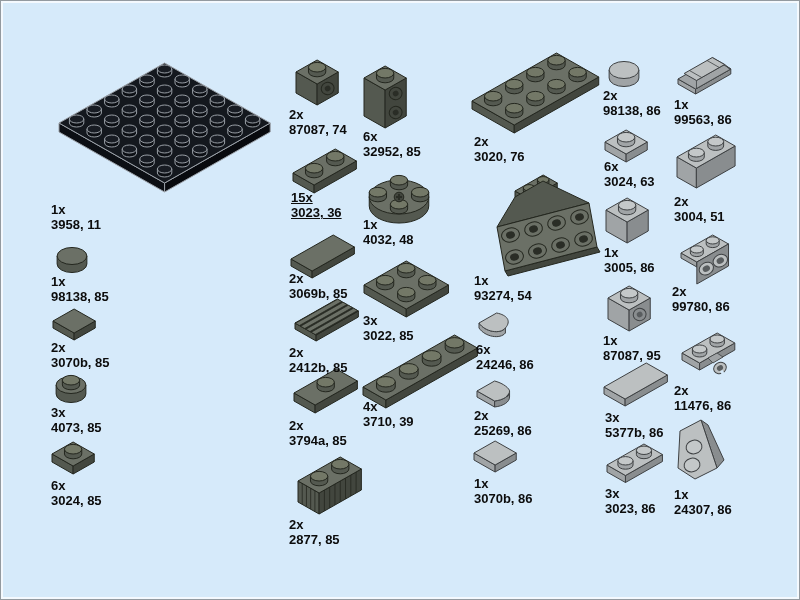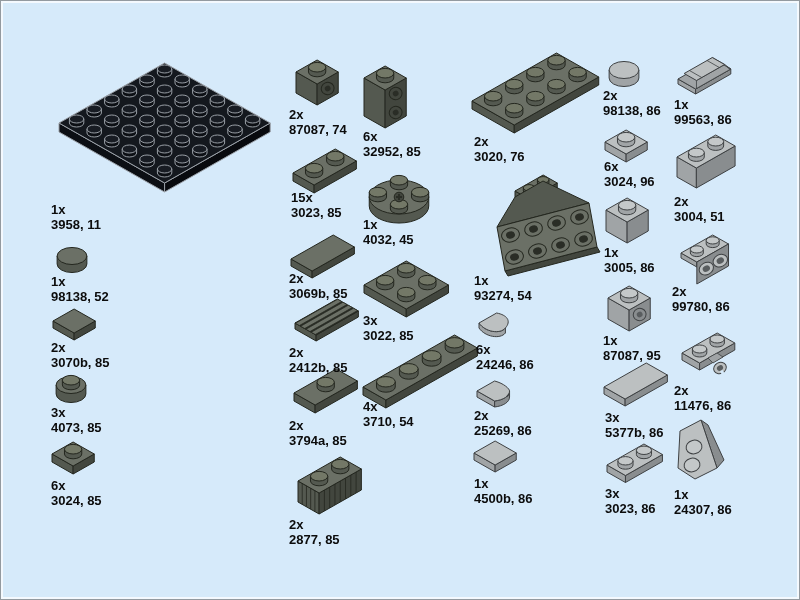--- a/index.html
+++ b/index.html
@@ -382,21 +382,21 @@
         <ellipse cx="691" cy="464" rx="8" ry="6.8" fill="#c4c8c9" stroke="#3e4143" stroke-width="1" transform="rotate(-14 691 464)"></ellipse>
       </g>
     </svg>
   <div id="labels-layer">
       <div class="part-label" style="left: 50px; top: 201px;">
         <div>1x</div>
         <div>3958, 11</div>
       </div>
       <div class="part-label" style="left: 50px; top: 273px;">
         <div>1x</div>
-        <div>98138, 52</div>
+        <div>98138, 85</div>
       </div>
       <div class="part-label" style="left: 50px; top: 339px;">
         <div>2x</div>
         <div>3070b, 85</div>
       </div>
       <div class="part-label" style="left: 50px; top: 404px;">
         <div>3x</div>
         <div>4073, 85</div>
       </div>
       <div class="part-label" style="left: 50px; top: 477px;">
@@ -404,47 +404,47 @@
         <div>3024, 85</div>
       </div>
       <div class="part-label" style="left: 288px; top: 106px;">
         <div>2x</div>
         <div>87087, 74</div>
       </div>
       <div class="part-label" style="left: 362px; top: 128px;">
         <div>6x</div>
         <div>32952, 85</div>
       </div>
-      <div class="part-label" style="left: 290px; top: 189px;">
+      <div class="part-label" style="left: 290px; top: 189px; text-decoration: underline;">
         <div>15x</div>
-        <div>3023, 85</div>
+        <div>3023, 36</div>
       </div>
       <div class="part-label" style="left: 362px; top: 216px;">
         <div>1x</div>
-        <div>4032, 45</div>
+        <div>4032, 48</div>
       </div>
       <div class="part-label" style="left: 288px; top: 270px;">
         <div>2x</div>
         <div>3069b, 85</div>
       </div>
       <div class="part-label" style="left: 362px; top: 312px;">
         <div>3x</div>
         <div>3022, 85</div>
       </div>
       <div class="part-label" style="left: 288px; top: 344px;">
         <div>2x</div>
         <div>2412b, 85</div>
       </div>
       <div class="part-label" style="left: 288px; top: 417px;">
         <div>2x</div>
         <div>3794a, 85</div>
       </div>
       <div class="part-label" style="left: 362px; top: 398px;">
         <div>4x</div>
-        <div>3710, 54</div>
+        <div>3710, 39</div>
       </div>
       <div class="part-label" style="left: 288px; top: 516px;">
         <div>2x</div>
         <div>2877, 85</div>
       </div>
       <div class="part-label" style="left: 473px; top: 133px;">
         <div>2x</div>
         <div>3020, 76</div>
       </div>
       <div class="part-label" style="left: 473px; top: 272px;">
@@ -454,29 +454,29 @@
       <div class="part-label" style="left: 475px; top: 341px;">
         <div>6x</div>
         <div>24246, 86</div>
       </div>
       <div class="part-label" style="left: 473px; top: 407px;">
         <div>2x</div>
         <div>25269, 86</div>
       </div>
       <div class="part-label" style="left: 473px; top: 475px;">
         <div>1x</div>
-        <div>4500b, 86</div>
+        <div>3070b, 86</div>
       </div>
       <div class="part-label" style="left: 602px; top: 87px;">
         <div>2x</div>
         <div>98138, 86</div>
       </div>
       <div class="part-label" style="left: 603px; top: 158px;">
         <div>6x</div>
-        <div>3024, 96</div>
+        <div>3024, 63</div>
       </div>
       <div class="part-label" style="left: 603px; top: 244px;">
         <div>1x</div>
         <div>3005, 86</div>
       </div>
       <div class="part-label" style="left: 602px; top: 332px;">
         <div>1x</div>
         <div>87087, 95</div>
       </div>
       <div class="part-label" style="left: 604px; top: 409px;">

